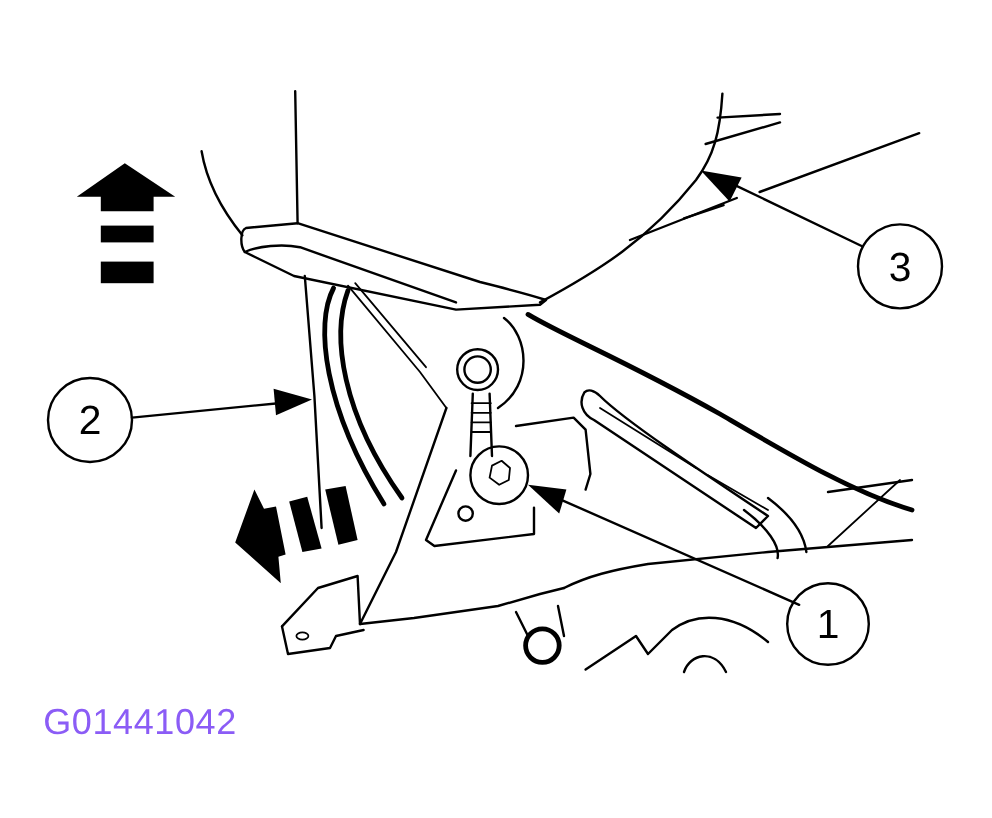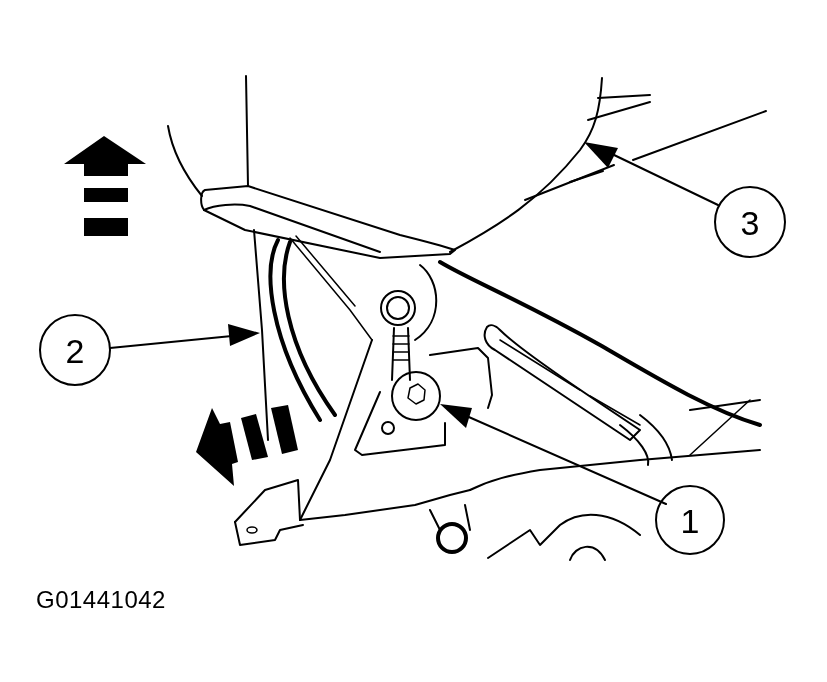--- a/index.html
+++ b/index.html
@@ -1,19 +1,19 @@
 <!DOCTYPE html>
 <html><head>
   <meta charset="utf-8">
   <style>
     html, body { margin: 0; padding: 0; background: #ffffff; }
     body { width: 827px; height: 682px; position: relative; overflow: hidden; font-family: "Liberation Sans", sans-serif; }
     #canvas { position: absolute; left: 0; top: 0; width: 827px; height: 682px; }
     .callout-label { font-family: "Liberation Sans", sans-serif; font-size: 34px; fill: #000; text-anchor: middle; dominant-baseline: central; }
-    .figure-code { position: absolute; left: 36px; top: 586px; font-family: "Liberation Sans", sans-serif; font-size: 24px; color: #000000; letter-spacing: 0.5px; }
+    .figure-code { position: absolute; left: 36px; top: 586px; font-family: "Liberation Sans", sans-serif; font-size: 30px; color: #8b5cf6; letter-spacing: 0.5px; }
     .ln { fill: none; stroke: #000; stroke-width: 2; stroke-linecap: round; stroke-linejoin: round; }
     .ln-thin { fill: none; stroke: #000; stroke-width: 1.5; stroke-linecap: round; stroke-linejoin: round; }
     .ln-thick { fill: none; stroke: #000; stroke-width: 4; stroke-linecap: round; stroke-linejoin: round; }
     .solid { fill: #000; stroke: none; }
   </style>
 </head>
 <body>
 
 <svg id="canvas" viewBox="0 0 827 682" xmlns="http://www.w3.org/2000/svg">
 

